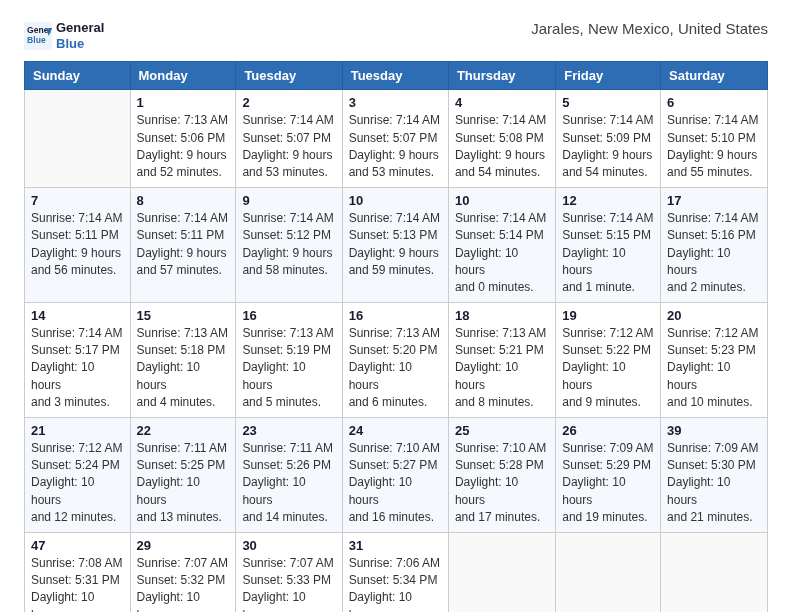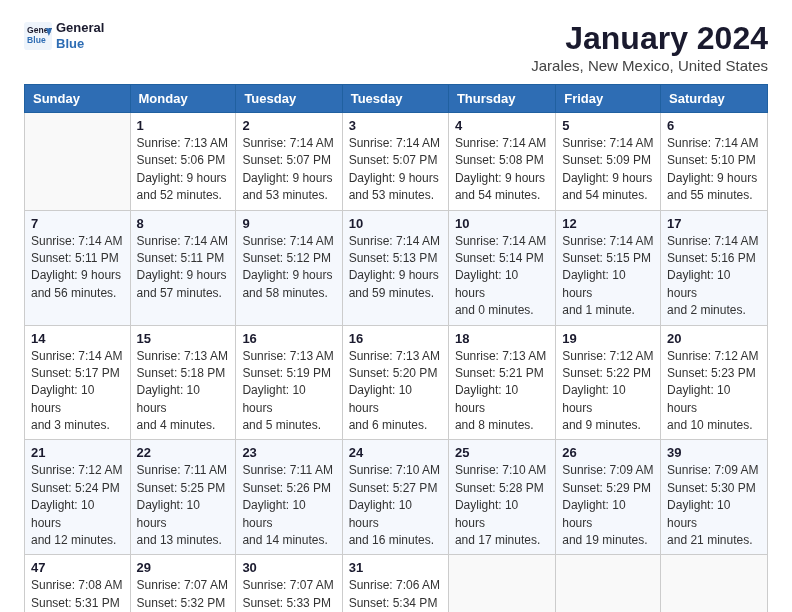--- a/index.html
+++ b/index.html
@@ -89,21 +89,20 @@
       <text x="4" y="14" font-size="11" font-weight="bold" fill="#1a1a2e" font-family="Arial">General</text>
       <text x="4" y="27" font-size="11" font-weight="bold" fill="#2e6db4" font-family="Arial">Blue</text>
       <polygon points="28,8 36,8 32,18" fill="#2e6db4"></polygon>
     </svg>
     <div>
       <div style="font-size:13px; font-weight:bold; color:#1a1a2e; line-height:1.2;">General</div>
       <div style="font-size:13px; font-weight:bold; color:#2e6db4; line-height:1.2;">Blue</div>
     </div>
   </div>
   <div class="title-area">
-    <div class="main-title">January 2024</div>
     <div class="subtitle">Jarales, New Mexico, United States</div>
   </div>
 </div>
 
 <table class="calendar-table">
   <thead>
     <tr>
     <th>Sunday</th>
         <th>Monday</th>
         <th>Tuesday</th>

